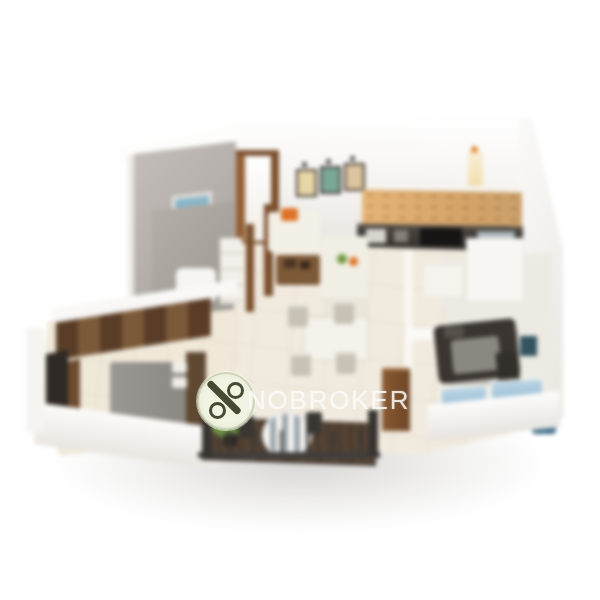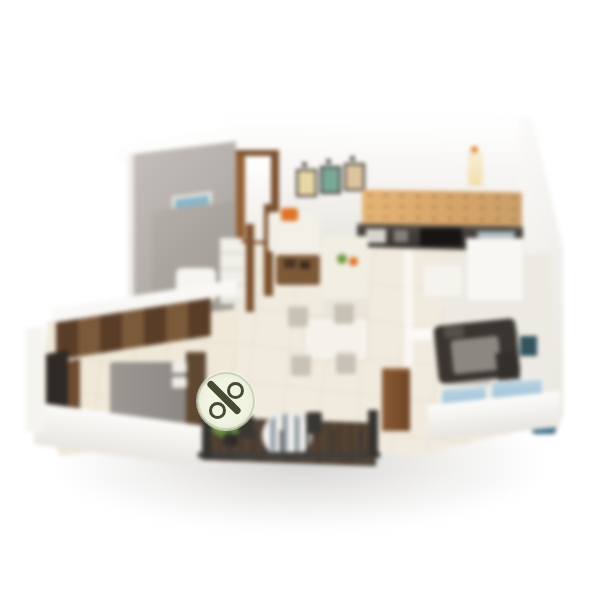--- a/index.html
+++ b/index.html
@@ -265,14 +265,15 @@
     <div class="e post-l"></div>
     <div class="e post-r"></div>
     <div class="e bal-cab"></div>
   </div>
 
   <div class="e wm">
     <div class="e wm-logo"></div>
     <div class="e wm-slash"></div>
     <div class="e wm-ring wm-ring-tr"></div>
     <div class="e wm-ring wm-ring-bl"></div>
+    <div class="e wm-text">NOBROKER</div>
   </div>
 </div>
 
 </body></html>

